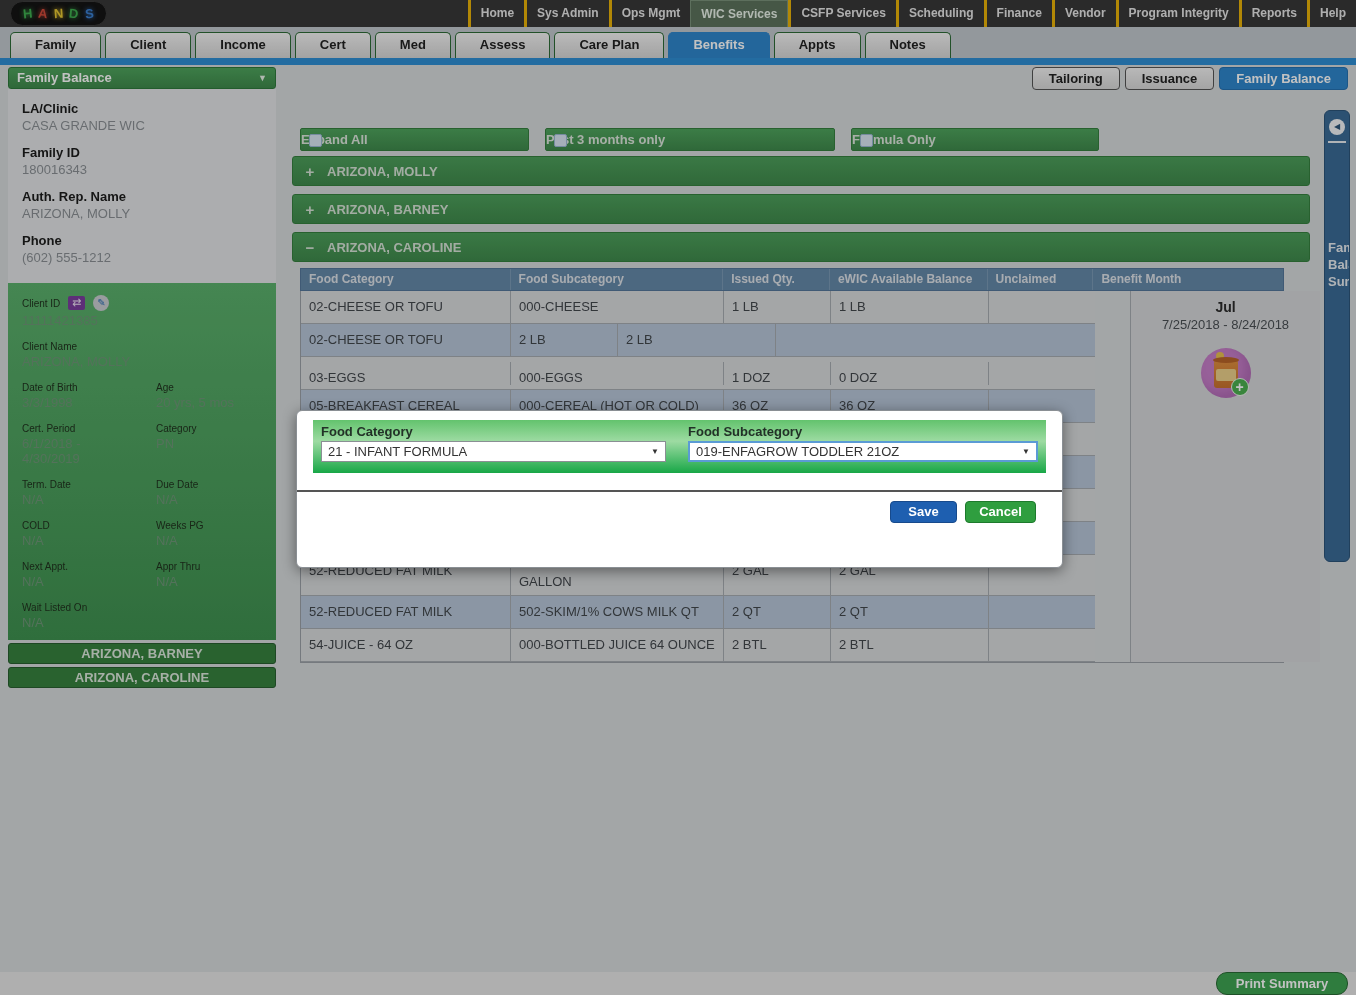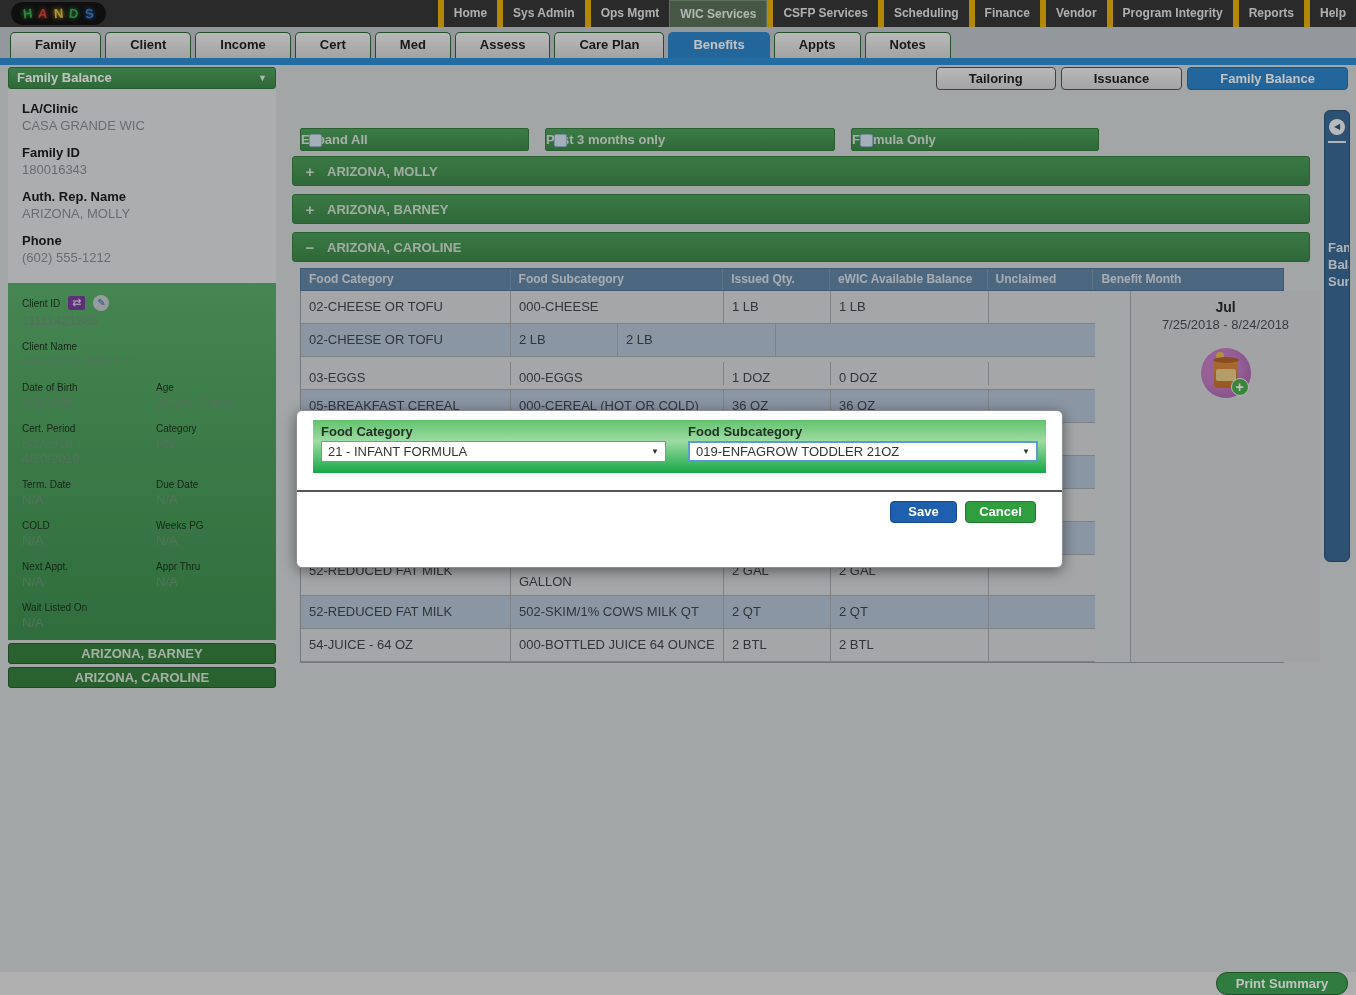--- a/index.html
+++ b/index.html
@@ -4,21 +4,21 @@
 <style>
   * { margin:0; padding:0; box-sizing:border-box; }
   html,body { width:1356px; height:995px; overflow:hidden; }
   body { font-family:"Liberation Sans", sans-serif; background:#d7dadc; position:relative; }
 
   
   .topnav { position:absolute; left:0; top:0; width:1356px; height:27px; background:#383838; display:flex; align-items:center; z-index:10; }
   .logo { margin-left:10px; height:25px; padding:2px 12px; background:#141414; border:1px solid #3c3c3c; border-radius:13px; display:flex; align-items:center; gap:5px; }
   .logo span { font-weight:bold; font-size:13px; letter-spacing:1px; }
   .nav-spacer { flex:1; }
-  .nav-item { color:#e6e6e6; font-weight:bold; font-size:12px; padding:0 10px; height:27px; line-height:27px; border-left:6px solid #eab308; cursor:pointer; white-space:nowrap; }
+  .nav-item { color:#e6e6e6; font-weight:bold; font-size:12px; padding:0 10px; height:27px; line-height:27px; border-left:3px solid #eab308; cursor:pointer; white-space:nowrap; }
   .nav-item.sel { background:#5c735c; color:#e9f2e9; border:1px solid #7b937b; border-bottom:none; }
 
   
   .tabrow { position:absolute; left:0; top:27px; width:1356px; height:31px; background:#c2c8ce; display:flex; align-items:flex-end; padding-left:10px; gap:4px; z-index:9; }
   .mtab { height:26px; line-height:24px; padding:0 24px; background:linear-gradient(180deg,#f4f4f4,#d6d6d6); border:1px solid #2d6b36; border-bottom:none; border-radius:5px 5px 0 0; font-size:13px; font-weight:bold; color:#222; cursor:pointer; }
   .mtab.sel { background:#2e86cc; color:#fff; border-color:#2e86cc; }
   .bluestrip { position:absolute; left:0; top:58px; width:1356px; height:7px; background:#2e8fd4; z-index:8; }
 
   
   .sidebar { position:absolute; left:8px; top:67px; width:268px; }
@@ -32,21 +32,21 @@
   .sb-green .g-label { font-weight:normal; font-size:10px; color:#21331f; }
   .sb-green .g-value { font-size:13px; color:#6f9678; margin-top:2px; }
   .cid-row { display:flex; align-items:center; gap:8px; }
   .icon-transfer { width:17px; height:14px; background:#7b3f9e; border-radius:2px; color:#ede4f4; font-size:11px; line-height:13px; text-align:center; cursor:pointer; }
   .icon-edit { width:16px; height:16px; background:#c9cdd1; border-radius:50%; color:#2f6fb2; font-size:10px; line-height:15px; text-align:center; cursor:pointer; }
   .g-grid { display:grid; grid-template-columns:134px 1fr; row-gap:13px; margin-top:13px; }
   .member-btn { margin-top:3px; height:21px; background:#37813f; border:1px solid #285f30; border-radius:3px; color:#dce8dc; font-weight:bold; font-size:13px; text-align:center; line-height:19px; cursor:pointer; }
 
   
   .vtabs { position:absolute; top:67px; right:8px; display:flex; gap:5px; }
-  .vtab { height:23px; line-height:21px; padding:0 32px; background:linear-gradient(180deg,#f2f2f2,#d8d8d8); border:1px solid #555; border-radius:4px; font-size:13px; font-weight:bold; color:#222; cursor:pointer; }
+  .vtab { height:23px; line-height:21px; padding:0 16px; background:linear-gradient(180deg,#f2f2f2,#d8d8d8); border:1px solid #555; border-radius:4px; font-size:13px; font-weight:bold; color:#222; cursor:pointer; }
   .vtab.sel { background:#2e86cc; border-color:#2671b2; color:#fff; }
 
   
   .filter { position:absolute; top:128px; height:23px; background:linear-gradient(180deg,#4fa45d,#3f8a4c); border:1px solid #35803f; border-radius:2px; cursor:pointer; }
   .filter .cb { position:absolute; left:8px; top:5px; width:13px; height:13px; background:#d9e7f4; border:1px solid #9ab7d3; border-radius:2px; }
   .filter .flabel { display:block; text-align:left; line-height:21px; font-size:13px; font-weight:bold; color:#dde7dd; }
 
   
   .acc { position:absolute; left:292px; width:1018px; height:30px; background:linear-gradient(180deg,#4d9f5b,#3f8a4c); border:1px solid #35803f; border-radius:3px; display:flex; align-items:center; cursor:pointer; }
   .acc .sign { color:#d7e3d7; font-weight:bold; font-size:15px; width:34px; text-align:center; }

